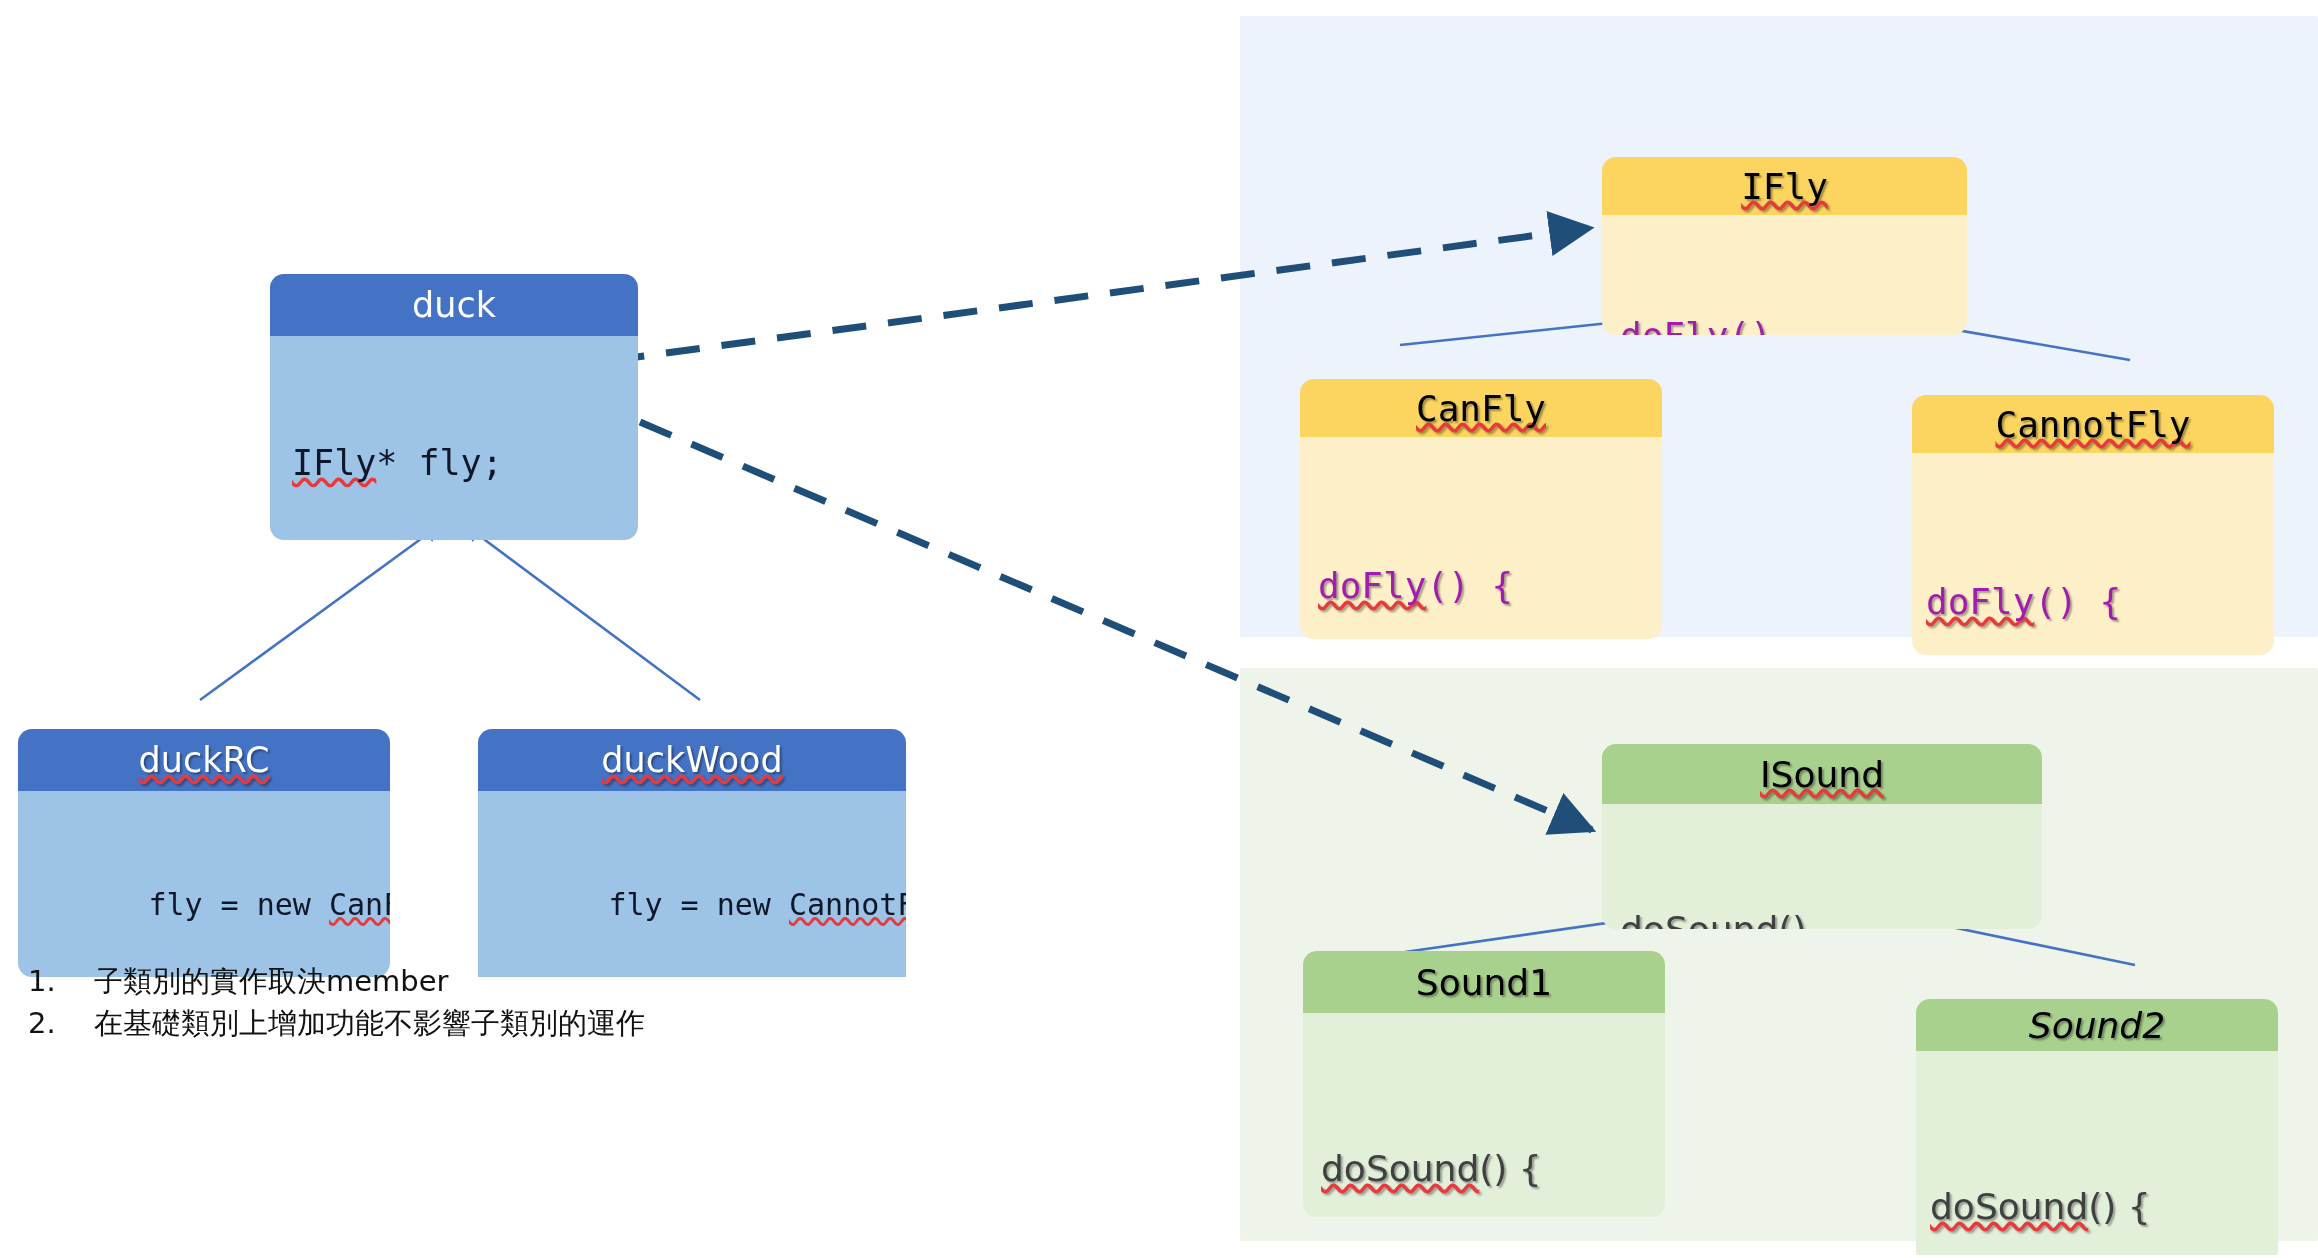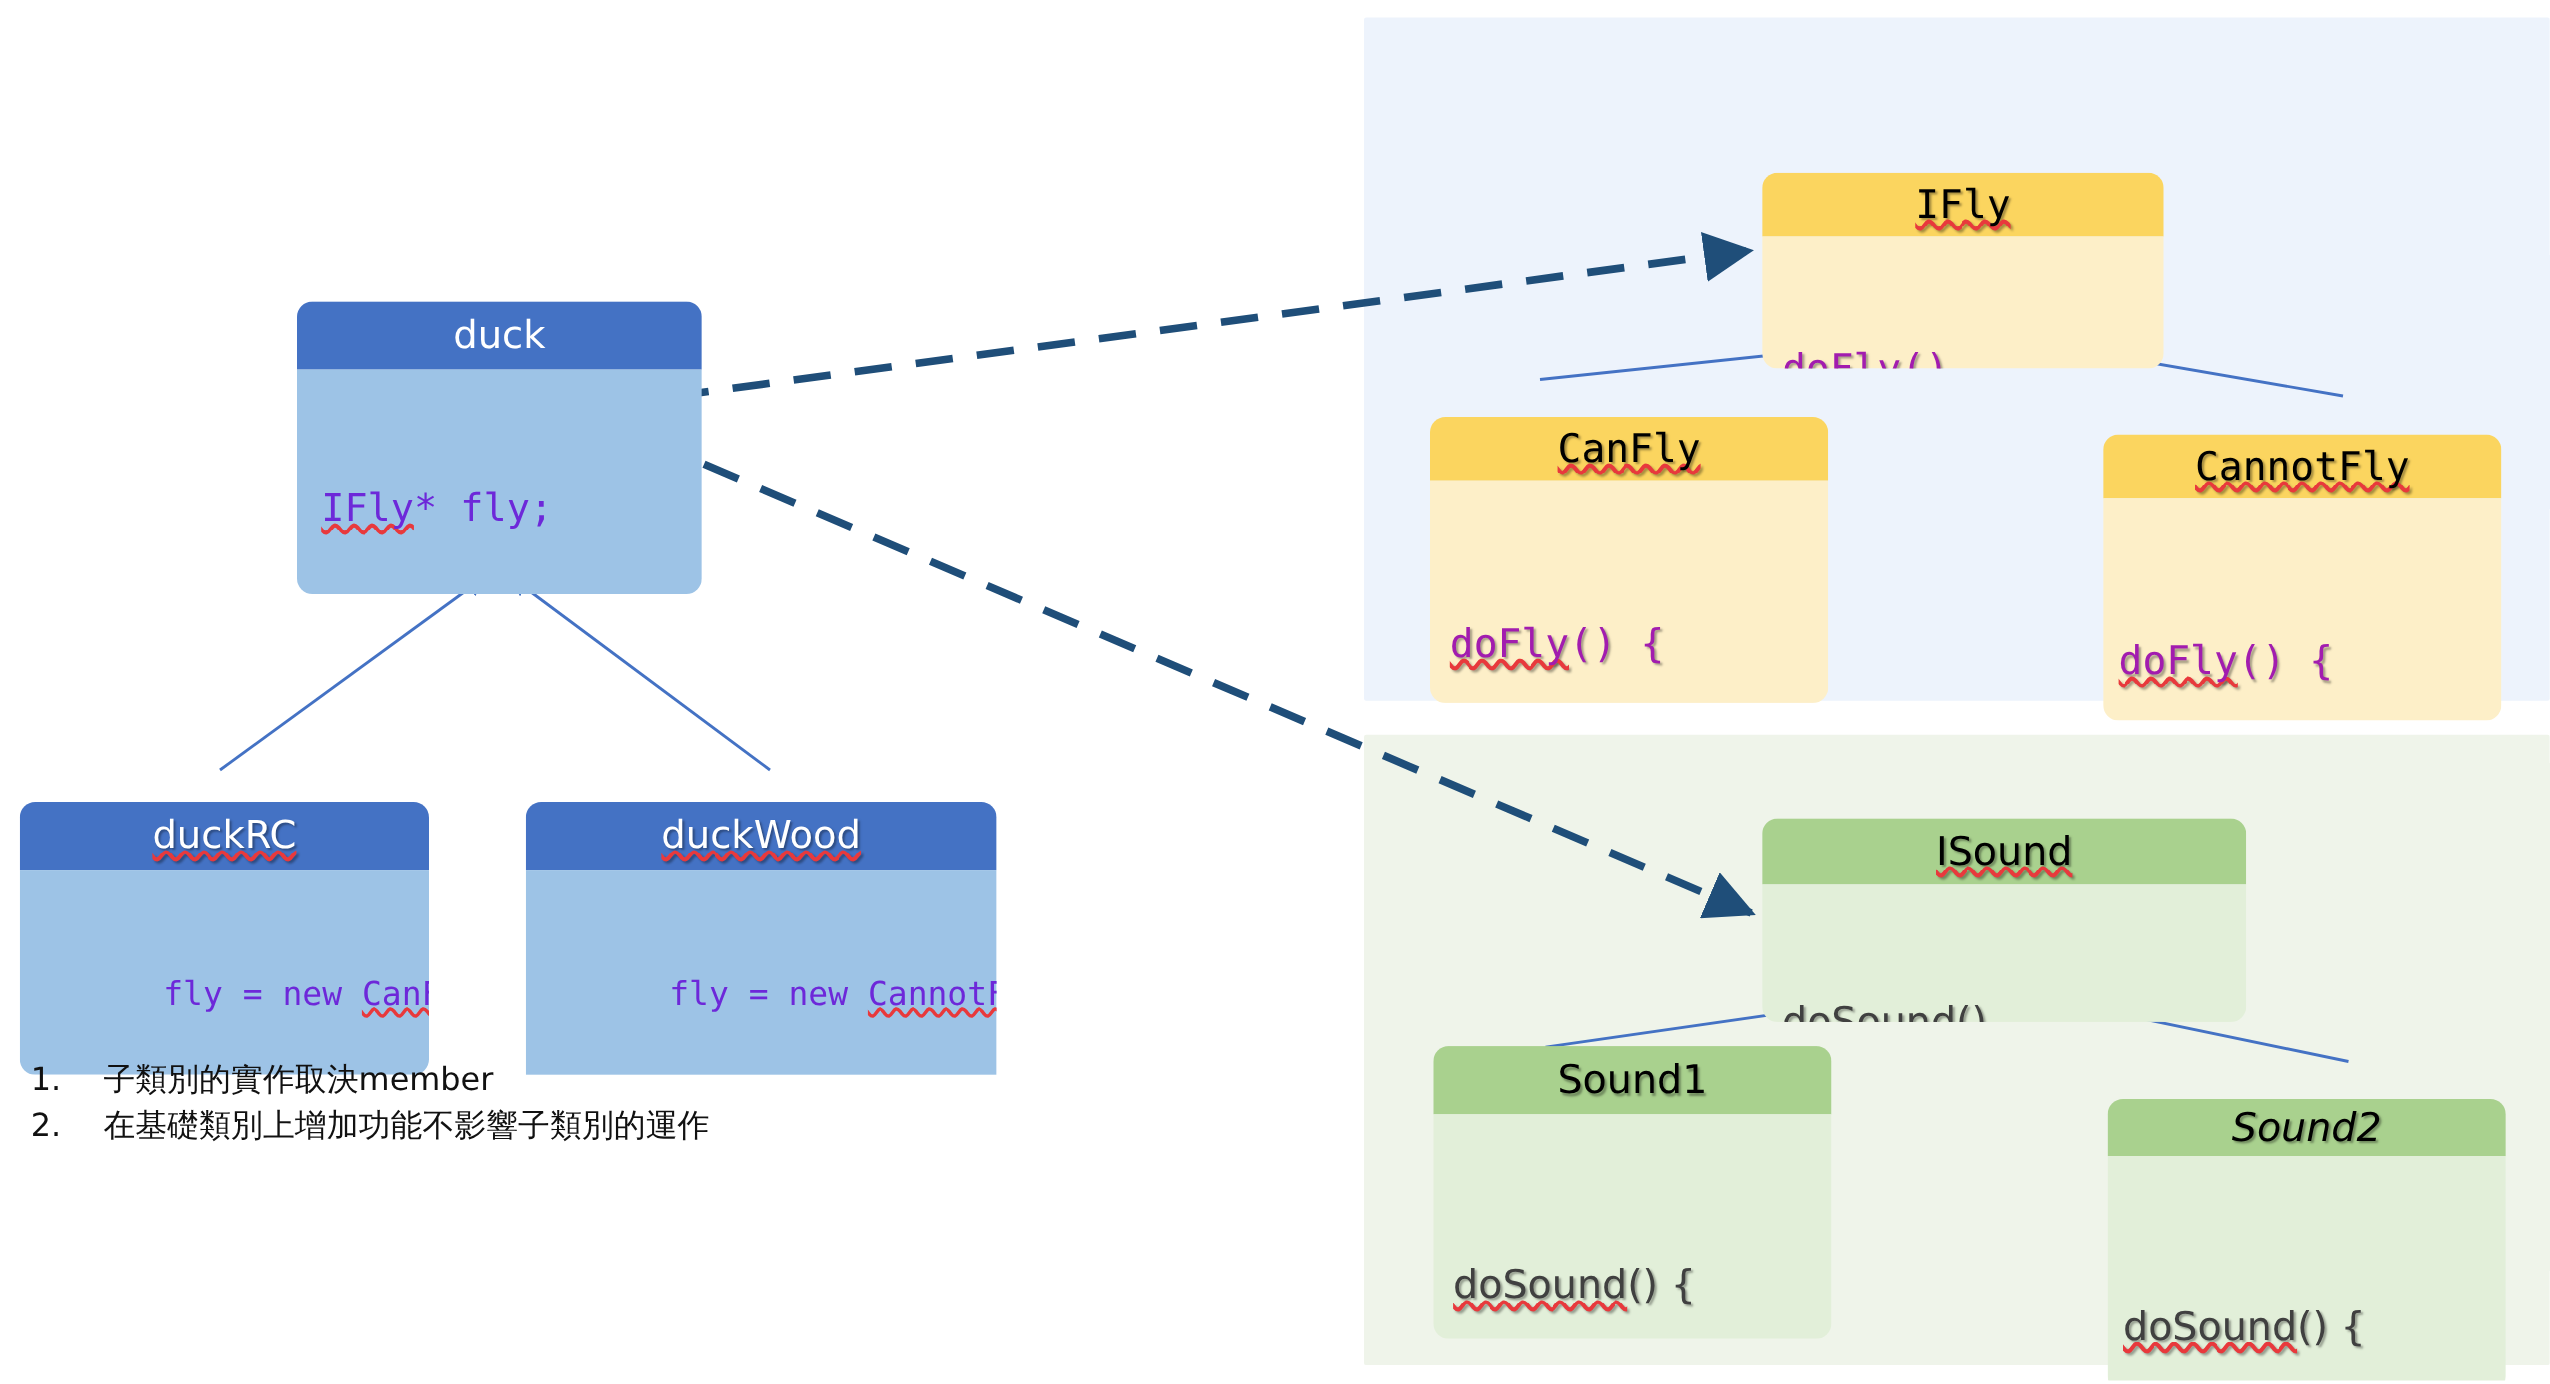--- a/index.html
+++ b/index.html
@@ -47,21 +47,21 @@
     align-items: center;
     justify-content: center;
   }
   .cls .body {
     white-space: pre;
     box-sizing: border-box;
   }
 
   
   .blue .hdr  { background: #4472C4; color: #FFFFFF; }
-  .blue .body { background: #9DC3E6; color: #6d28d9; }
+  .blue .body { background: #9DC3E6; color: #0f172a; }
 
   
   .yellow .hdr  { background: #FBD55F; color: #000000; }
   .yellow .body { background: #FDEFC8; color: #a21caf; }
 
   
   .green .hdr  { background: #A9D18E; color: #000000; }
   .green .body { background: #E2EFD9; color: #404040; }
 
   .mono  { font-family: "DejaVu Sans Mono", "Liberation Mono", monospace; }

